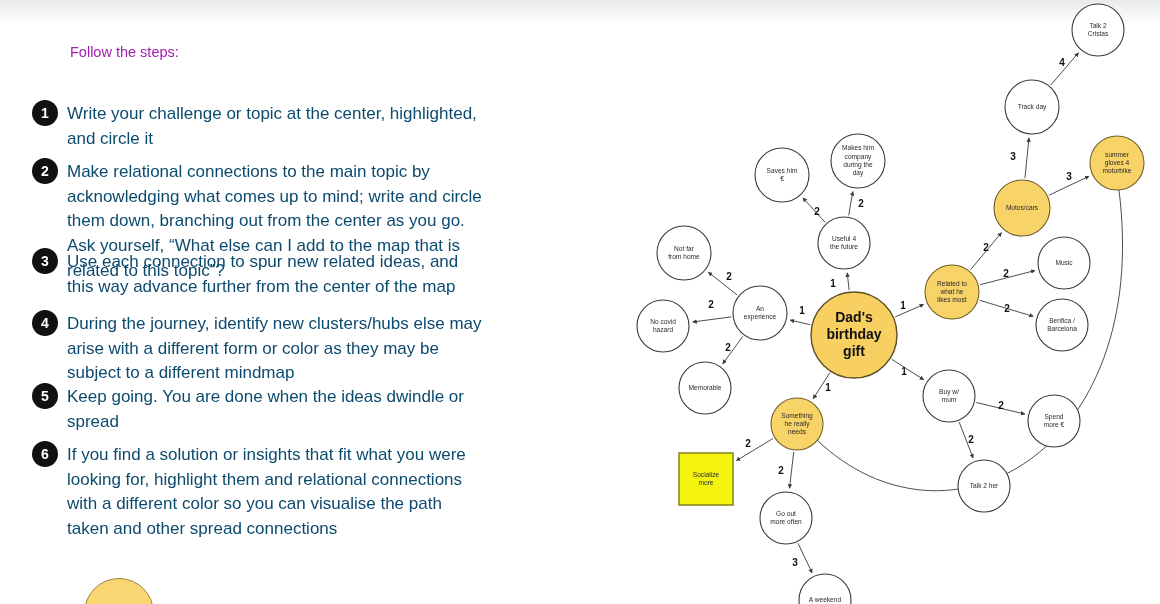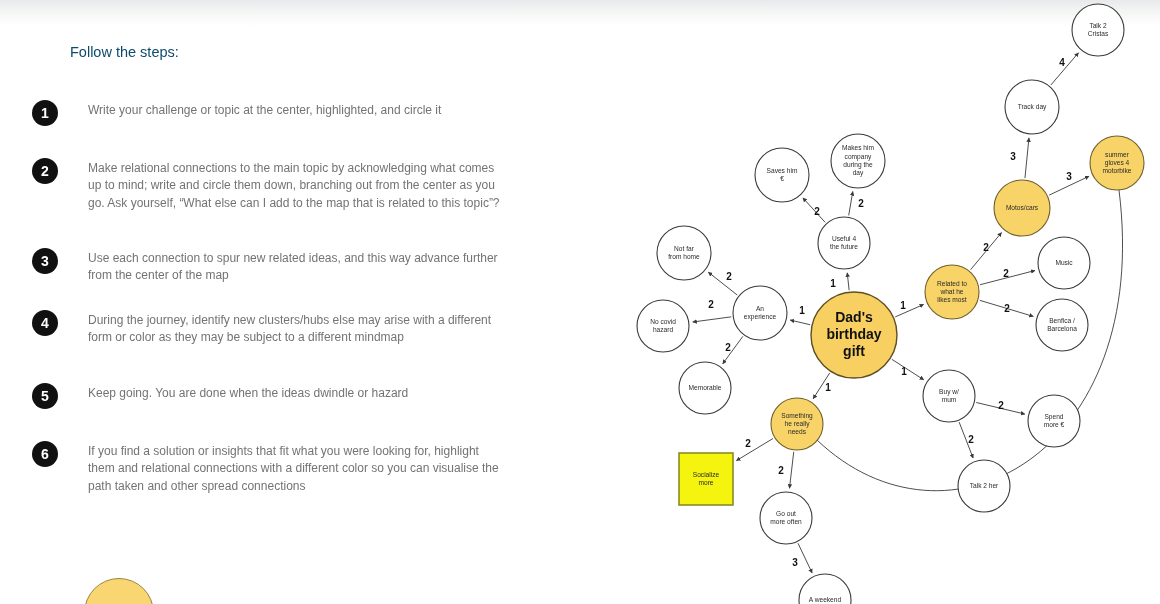--- a/index.html
+++ b/index.html
@@ -29,21 +29,21 @@
   #instructions {
     position: absolute;
     left: 0; top: 0;
     width: 600px; height: 604px;
   }
   #intro-heading {
     position: absolute;
     left: 70px; top: 43px;
     font-size: 14.5px;
     line-height: 1.35;
-    color: #0c4a6e;
+    color: #a21caf;
   }
   .step {
     position: absolute;
     left: 32px;
     width: 540px;
   }
   .step-badge {
     position: absolute;
     left: 0; top: 0;
     width: 26px; height: 26px;
@@ -52,25 +52,25 @@
     color: #ffffff;
     font-size: 14px;
     font-weight: bold;
     display: flex;
     align-items: center;
     justify-content: center;
     line-height: 1;
   }
   .step-text {
     position: absolute;
-    left: 56px; top: 2px;
+    left: 35px; top: 2px;
     width: 420px;
-    font-size: 12px;
+    font-size: 17px;
     line-height: 1.45;
-    color: #737373;
+    color: #0c4a6e;
   }
 
   
   #bottom-yellow-blob {
     position: absolute;
     left: 84px; top: 578px;
     width: 68px; height: 68px;
     border-radius: 50%;
     background: #fad673;
     border: 1.2px solid #9a8440;
@@ -153,21 +153,21 @@
     <div class="step-text">Use each connection to spur new related ideas, and this way advance further from the center of the map</div>
   </div>
 
   <div class="step" style="top:310px">
     <div class="step-badge">4</div>
     <div class="step-text">During the journey, identify new clusters/hubs else may arise with a different form or color as they may be subject to a different mindmap</div>
   </div>
 
   <div class="step" style="top:383px">
     <div class="step-badge">5</div>
-    <div class="step-text">Keep going. You are done when the ideas dwindle or hazard</div>
+    <div class="step-text">Keep going. You are done when the ideas dwindle or spread</div>
   </div>
 
   <div class="step" style="top:441px">
     <div class="step-badge">6</div>
     <div class="step-text">If you find a solution or insights that fit what you were looking for, highlight them and relational connections with a different color so you can visualise the path taken and other spread connections</div>
   </div>
 
   <div id="bottom-yellow-blob"></div>
 </div>
 

